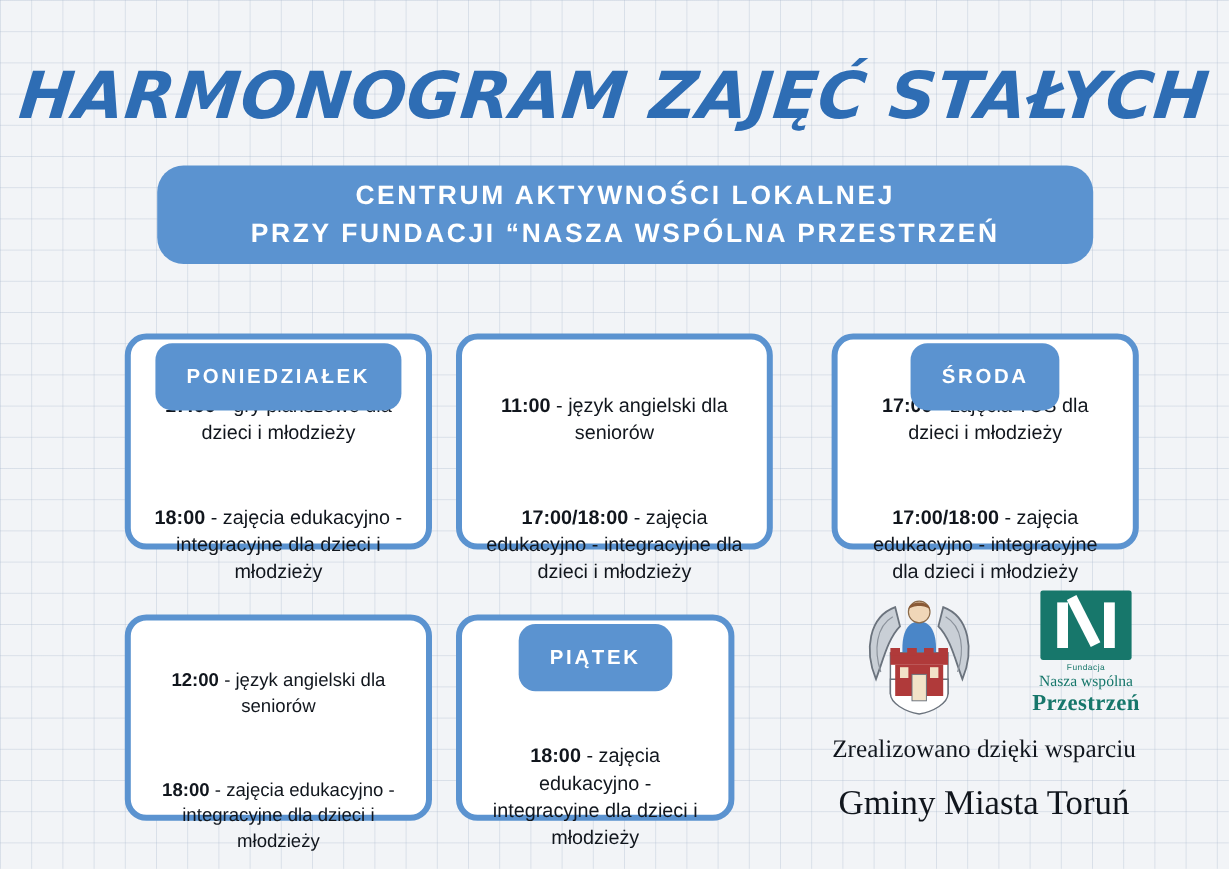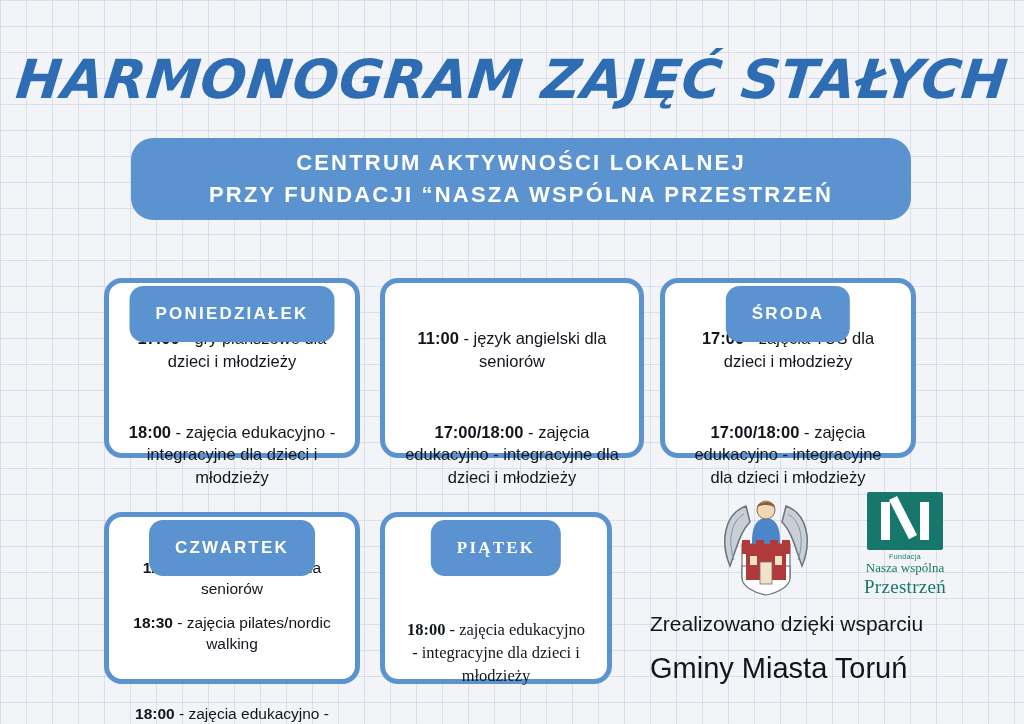--- a/index.html
+++ b/index.html
@@ -89,23 +89,23 @@
   .entry {
     margin-bottom: 12px;
     text-align: center;
   }
   .entry:last-child { margin-bottom: 0; margin-top: 48px; }
   .entry b { font-weight: bold; }
 
   
   #card-mon  { left: 104px;  top: 278px; width: 256px; height: 180px; }
   #card-tue  { left: 380px;  top: 278px; width: 264px; height: 180px; }
-  #card-wed  { left: 660px;  top: 278px; width: 256px; height: 180px; }
+  #card-wed  { left: 693px;  top: 278px; width: 256px; height: 180px; }
   #card-thu  { left: 104px;  top: 512px; width: 256px; height: 172px; }
-  #card-fri  { left: 380px;  top: 512px; width: 232px; height: 172px; font-family: Liberation Serif, serif; }
+  #card-fri  { left: 380px;  top: 512px; width: 232px; height: 172px; }
 
   
   .crest {
     position: absolute;
     left: 706px;
     top: 488px;
     width: 120px;
     height: 108px;
   }
   .found-logo {
@@ -152,31 +152,32 @@
     margin-top: 3px;
   }
   .found-name {
     font-size: 13px;
     color: #17776b;
     line-height: 1.2;
     font-family: "Liberation Serif", serif;
   }
   .found-word {
     font-size: 19px;
-    font-weight: normal;
+    font-weight: bold;
     color: #17776b;
     font-family: "Liberation Serif", serif;
     letter-spacing: 0.3px;
   }
   .credit {
     position: absolute;
     left: 650px;
     top: 612px;
     width: 340px;
-    font-family: Liberation Sans, sans-serif;
+    text-align: center;
+    font-family: Liberation Serif, serif;
     color: #11161d;
   }
   .credit-line1 { font-size: 21px; }
   .credit-line2 { font-size: 29px; margin-top: 16px; }
 </style>
 </head>
 <body>
 
 <div class="poster-title">HARMONOGRAM ZAJĘĆ STAŁYCH</div>
 
@@ -214,27 +215,23 @@
     <div class="entry">
       <b>17:00</b><span> - zajęcia TUS dla dzieci i młodzieży</span>
     </div>
     <div class="entry">
       <b>17:00/18:00</b><span> - zajęcia edukacyjno - integracyjne dla dzieci i młodzieży</span>
     </div>
   </div>
 </div>
 
 <div class="day-card" id="card-thu">
-  <div class="day-tab">CZWARTEK</div>
   <div class="day-body" style="font-size:15.5px;padding-top:40px;">
     <div class="entry">
       <b>12:00</b><span> - język angielski dla seniorów</span>
-    </div>
-    <div class="entry">
-      <b>18:30</b><span> - zajęcia pilates/nordic walking</span>
     </div>
     <div class="entry">
       <b>18:00</b><span> - zajęcia edukacyjno - integracyjne dla dzieci i młodzieży</span>
     </div>
   </div>
 </div>
 
 <div class="day-card" id="card-fri">
   <div class="day-tab">PIĄTEK</div>
   <div class="day-body" style="padding-top:54px;">

